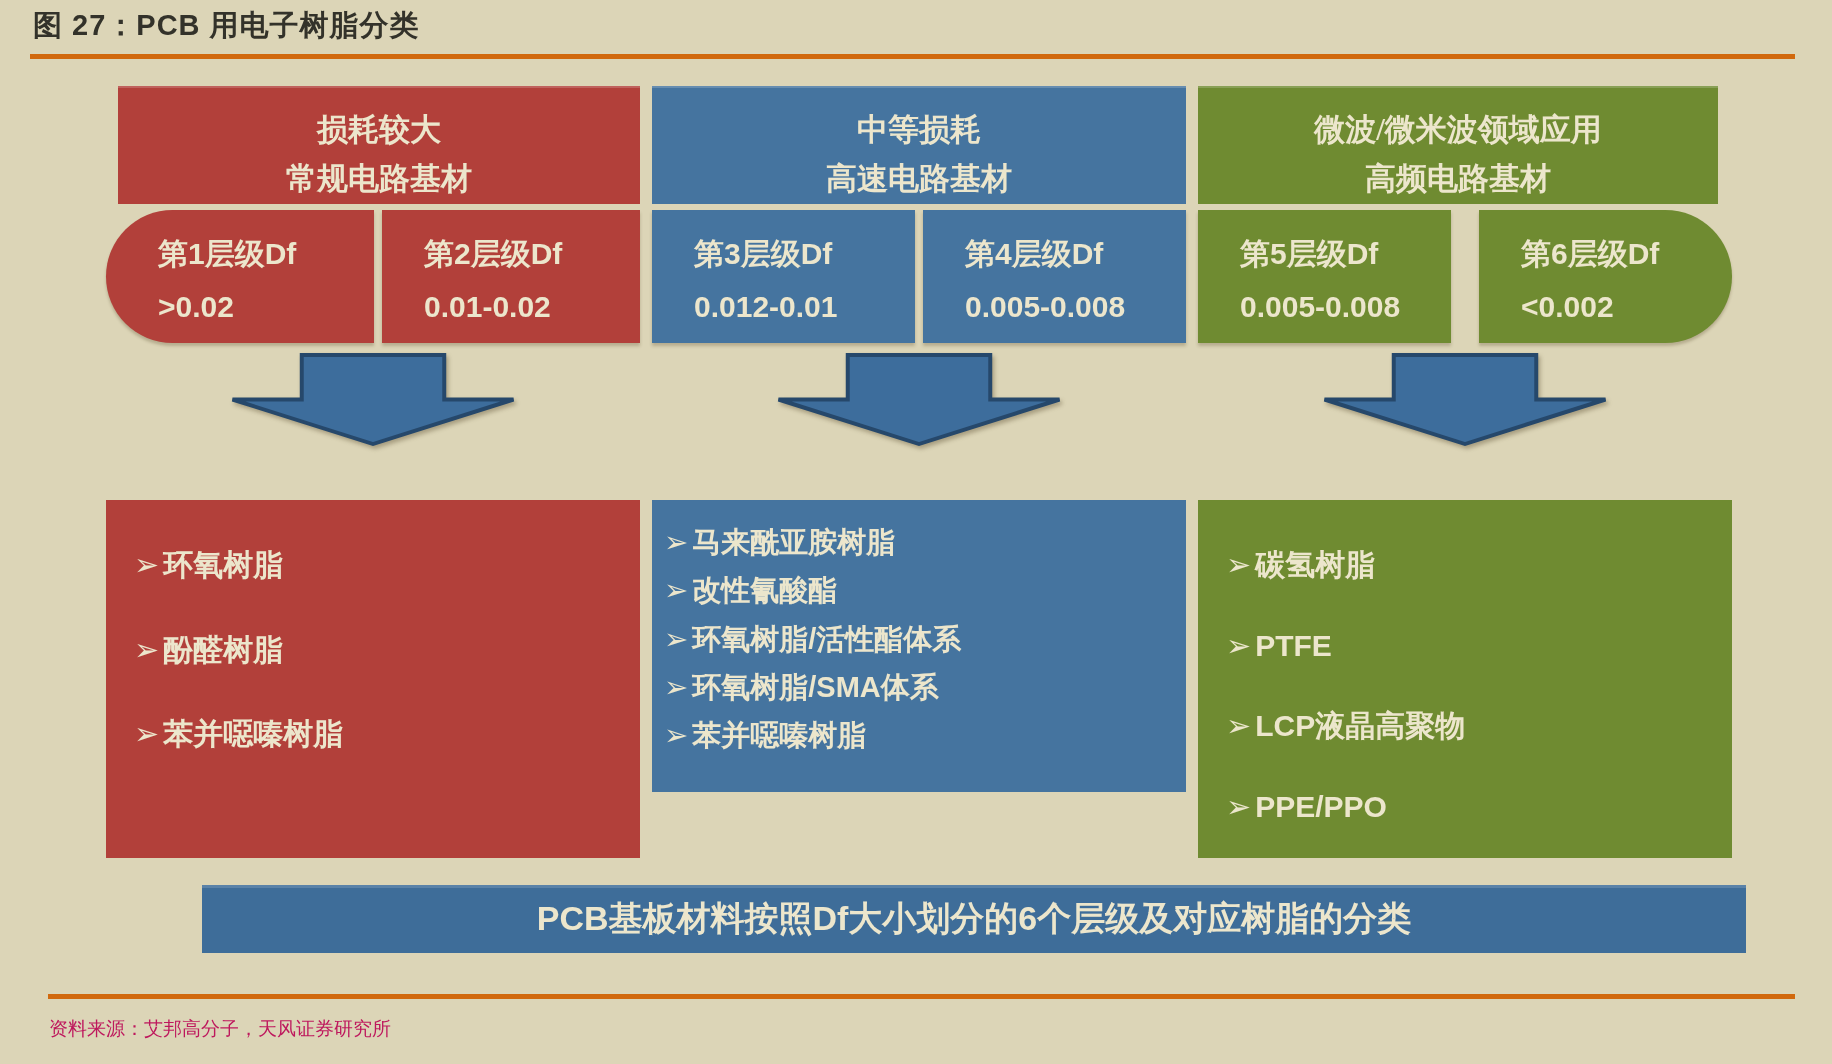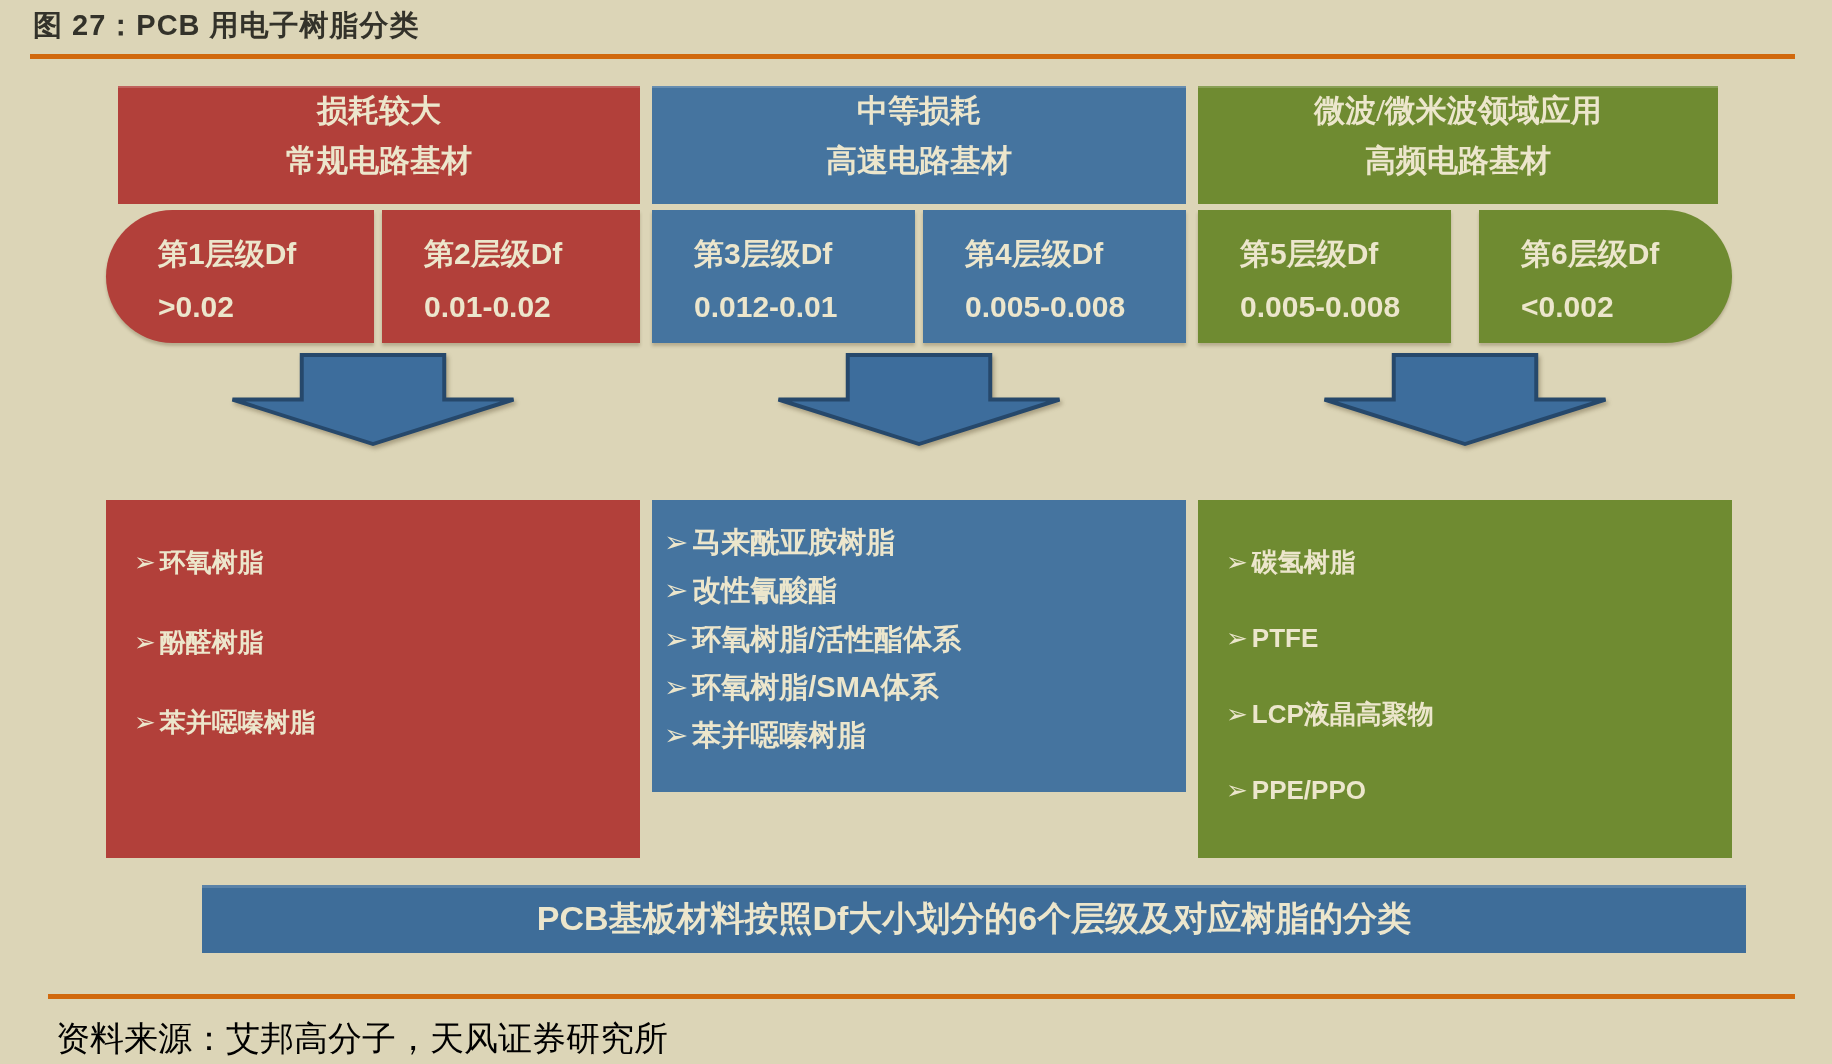--- a/index.html
+++ b/index.html
@@ -29,21 +29,21 @@
   .col-red   {--cat:#b2403a;}
   .col-blue  {--cat:#45749f;}
   .col-green {--cat:#6f8b31;}
 
   .header{
     height:118px;margin-bottom:6px;
     background:var(--cat);
     color:var(--cream,#ece6cc);
     font-family:"Liberation Serif","DejaVu Serif",serif;
     font-size:31px;font-weight:bold;
-    display:flex;flex-direction:column;justify-content:flex-start;align-items:center;
+    display:flex;flex-direction:column;justify-content:flex-end;align-items:center;
     line-height:1.6;
     box-shadow:inset 0 2px 0 rgba(255,255,255,0.18);
   }
   .col-red .header{margin-left:12px;}
   .col-green .header{margin-right:14px;}
 
   .levels{display:flex;gap:8px;height:133px;}
   .level{
     flex:1 1 0;background:var(--cat);
     color:var(--cream,#ece6cc);
@@ -60,35 +60,35 @@
 
   .resins{
     margin-top:53px;
     background:var(--cat);
     color:var(--cream,#ece6cc);
     display:flex;flex-direction:column;
     box-sizing:border-box;
   }
   .resins.h-tall{height:358px;padding:48px 28px;gap:50px;}
   .resins.h-mid {height:292px;padding:26px 12px;gap:15px;font-size:29px;}
-  .resins.h-tall{font-size:26px;}
+  .resins.h-tall{font-size:30px;}
   .resins.h-green{gap:46px;}
   .resin-item{font-weight:bold;line-height:1.15;white-space:nowrap;}
   .bullet{margin-right:4px;}
 
   .banner{
     position:absolute;left:202px;top:885px;width:1544px;height:68px;
     background:#3e6d99;color:var(--cream,#ece6cc);
     font-size:34px;font-weight:bold;
     display:flex;align-items:center;justify-content:center;
     box-shadow:inset 0 3px 0 rgba(255,255,255,0.15);
   }
   .source{
-    position:absolute;left:56px;top:1016px;
-    font-size:34px;color:#000000;
+    position:absolute;left:49px;top:1016px;
+    font-size:19px;color:#be185d;
   }
 </style>
 </head>
 <body>
 
 <div class="page">
 
   <div class="title">图 27：PCB 用电子树脂分类</div>
   <div class="rule rule-top"></div>
 

